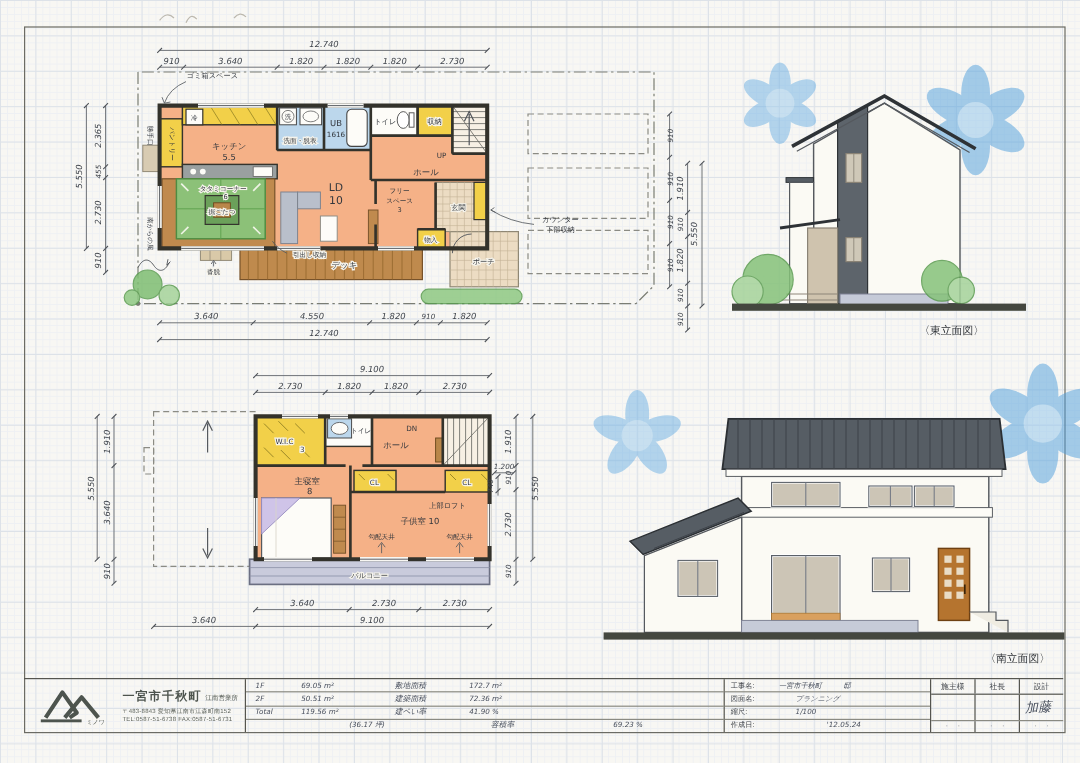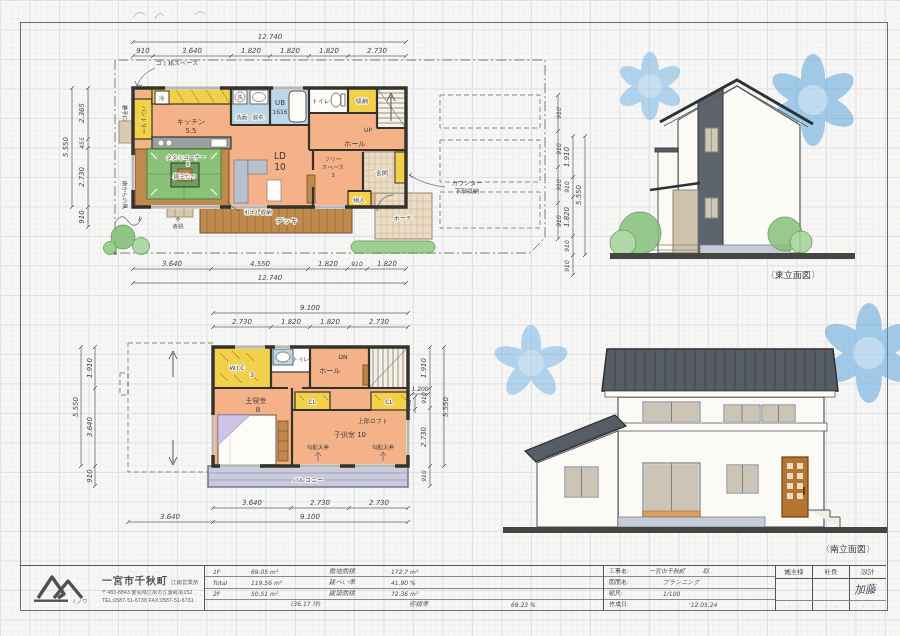--- a/index.html
+++ b/index.html
@@ -446,30 +446,30 @@
       </div>
     </div>
     <div class="tb-cell tb-rows">
       <div class="tb-row">
         <span class="hw" style="width:38px;padding-left:8px">1F</span>
         <span class="hw" style="width:78px">69.05 m²</span>
         <span class="hw" style="width:62px;font-size:6.5px">敷地面積</span>
         <span class="hw">172.7 m²</span>
       </div>
       <div class="tb-row">
+        <span class="hw" style="width:38px;padding-left:8px">2F</span>
+        <span class="hw" style="width:78px">50.51 m²</span>
+        <span class="hw" style="width:62px;font-size:6.5px">建築面積</span>
+        <span class="hw">72.36 m²</span>
+      </div>
+      <div class="tb-row">
         <span class="hw" style="width:38px;padding-left:8px">Total</span>
         <span class="hw" style="width:78px">119.56 m²</span>
         <span class="hw" style="width:62px;font-size:6.5px">建ペい率</span>
         <span class="hw">41.90 %</span>
-      </div>
-      <div class="tb-row">
-        <span class="hw" style="width:38px;padding-left:8px">2F</span>
-        <span class="hw" style="width:78px">50.51 m²</span>
-        <span class="hw" style="width:62px;font-size:6.5px">建築面積</span>
-        <span class="hw">72.36 m²</span>
       </div>
       <div class="tb-row">
         <span class="hw" style="width:38px;padding-left:8px"></span>
         <span class="hw" style="width:78px">(36.17 坪)</span>
         <span class="hw" style="width:62px;font-size:6.5px">容積率</span>
         <span class="hw">69.23 %</span>
       </div>
     </div>
     <div class="tb-cell tb-project">
       <div class="tb-row">

